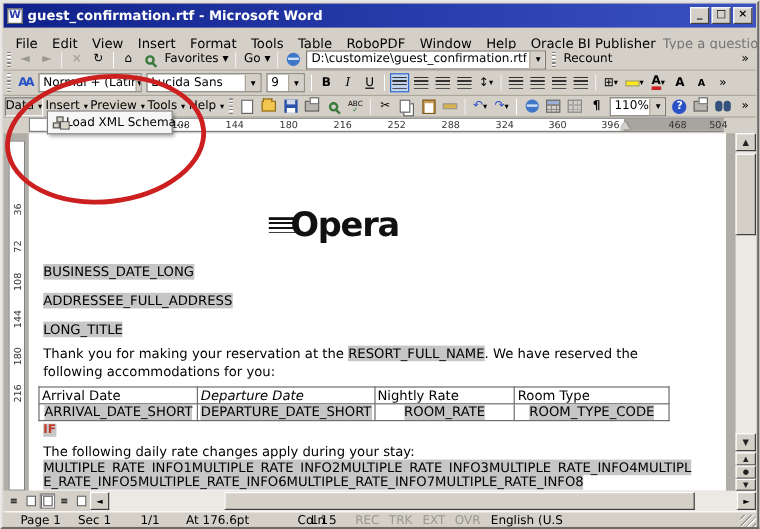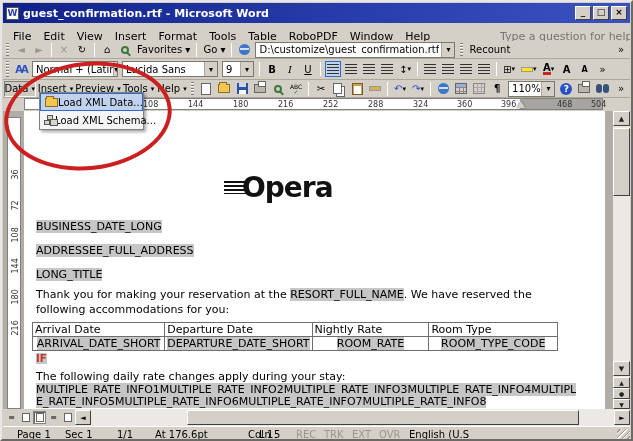--- a/index.html
+++ b/index.html
@@ -157,20 +157,21 @@
     <span class="menu-item">File</span>
     <span class="menu-item">Edit</span>
     <span class="menu-item">View</span>
     <span class="menu-item">Insert</span>
     <span class="menu-item">Format</span>
     <span class="menu-item">Tools</span>
     <span class="menu-item">Table</span>
     <span class="menu-item">RoboPDF</span>
     <span class="menu-item">Window</span>
     <span class="menu-item">Help</span>
+    <span class="menu-item">Oracle BI Publisher</span>
     <span class="question-box">
       <input placeholder="Type a question for help" style="">
 
     </span>
   </div>
 
   <div class="abs tb webbar">
     <span class="grip"></span>
     <span class="tbtn gray">◄</span>
     <span class="tbtn gray">►</span>
@@ -369,21 +370,21 @@
       <div class="doc-field" style="top:109px;"><span class="hl">BUSINESS_DATE_LONG</span></div>
       <div class="doc-field" style="top:133px;"><span class="hl">ADDRESSEE_FULL_ADDRESS</span></div>
       <div class="doc-field" style="top:157px;"><span class="hl">LONG_TITLE</span></div>
       <div class="para">
         <span>Thank you for making your reservation at the </span><span class="hl">RESORT_FULL_NAME</span><span>. We have reserved the following accommodations for you:</span>
       </div>
       <table class="doc-table">
         <tbody>
             <tr>
           <td style="width:133px;">Arrival Date</td>
-          <td style="width:132px;">Departure Date</td>
+          <td style="width:132px;font-style:italic;">Departure Date</td>
           <td style="width:125px;">Nightly Rate</td>
           <td style="width:132px;">Room Type</td>
         </tr>
         <tr>
           <td class="c"><span class="hl">ARRIVAL_DATE_SHORT</span></td>
           <td class="c"><span class="hl">DEPARTURE_DATE_SHORT</span></td>
           <td class="c"><span class="hl">ROOM_RATE</span></td>
           <td class="c"><span class="hl">ROOM_TYPE_CODE</span></td>
         </tr>
       </tbody>
@@ -441,26 +442,20 @@
     <span class="st" style="left:245px;">Col 1</span>
     <span class="st gray" style="left:293px;">REC</span>
     <span class="st gray" style="left:321px;">TRK</span>
     <span class="st gray" style="left:349px;">EXT</span>
     <span class="st gray" style="left:376px;">OVR</span>
     <span class="st" style="left:406px;">English (U.S</span>
     <span class="resize-grip"></span>
   </div>
 
   <div class="abs data-menu">
-    <div class="dm-item sel">
-      <span class="dm-ico">
-          <span class="mini-folder"></span>
-        </span>
-      <span>Load XML Data...</span>
-    </div>
     <div class="dm-item">
       <span class="dm-ico">
           <span class="schema-ico"></span>
         </span>
       <span>Load XML Schema...</span>
     </div>
   </div>
 
   <div class="abs red-ellipse"></div>
 

